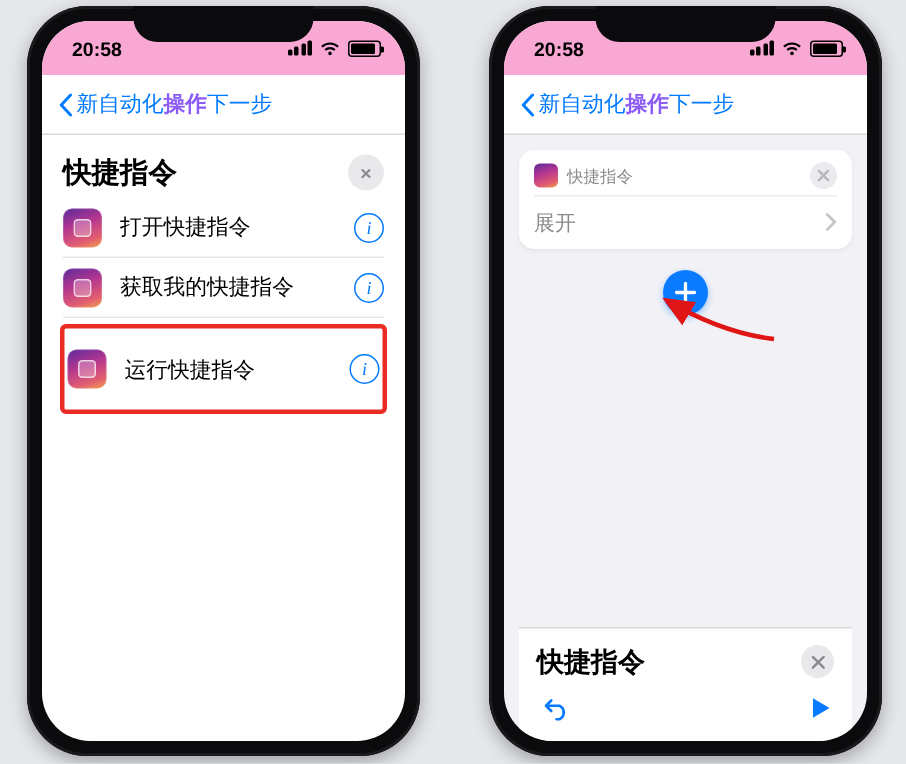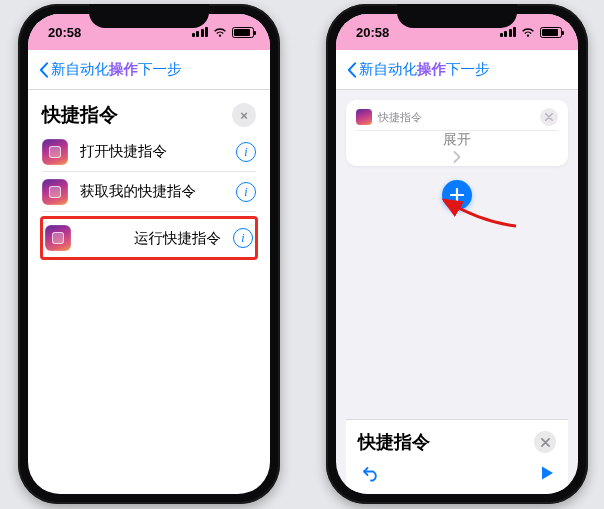--- a/index.html
+++ b/index.html
@@ -99,42 +99,42 @@
   .row-label { flex:1; font-size:14.5px; color:#000; }
   .info {
     width:20px; height:20px; border:1.4px solid #007aff; border-radius:50%;
     color:#007aff; font-size:12px; font-family: Georgia, serif; font-style:italic;
     display:flex; align-items:center; justify-content:center; line-height:1;
   }
   .hl {
     border:3px solid #ea2c24; border-radius:4px;
     margin: 4px -2px 0; padding: 0 2px;
   }
-  .hl .row { border-bottom:none; height:38px;text-align:right; }
+  .hl .row { border-bottom:none; height:54px; }
 
   
   .right-content { flex:1; padding: 10px 10px 0; position:relative; display:flex; flex-direction:column;}
   .card {
     background:#fff; border-radius:10px;
     box-shadow: 0 1px 3px rgba(0,0,0,.06);
     padding: 8px 10px 0;
   }
   .card-head { display:flex; align-items:center; gap:6px; font-size:11px; color:#8a8a8f; margin-bottom:4px;}
   .card-head .mini-icon {
     width:16px; height:16px; border-radius:4px;
     background: linear-gradient(160deg,#5b2a9b 0%, #b23690 40%, #e25e70 78%, #f0a04a 100%);
   }
   .card-close { margin-left:auto; width:18px; height:18px; border-radius:50%; background:#eceaee; color:#b8b6bc; display:flex; align-items:center; justify-content:center; font-size:10px;}
   .card-body { font-size:16px; padding: 2px 0 10px; }
   .card-body .run { color:#000; }
   .card-body .ph  { color:#9fa4aa; margin-left:3px;}
   .expand-row {
     height:36px; border-top:0.5px solid #ececef;
     display:flex; align-items:center; justify-content:space-between;
-    font-size:14px; color:#8a8a8f;flex-direction:column;
+    font-size:14px; color:#8a8a8f;
   }
   .chev { color:#c5c5c9; }
   .add-btn {
     width:30px; height:30px; margin:14px auto 0; border-radius:50%;
     background:#0a7aff; display:flex; align-items:center; justify-content:center;
     box-shadow: 0 2px 5px rgba(10,122,255,.4);
   }
   .add-btn svg { display:block; }
   .arrow { position:absolute; left:100px; top:106px; pointer-events:none; }
 

